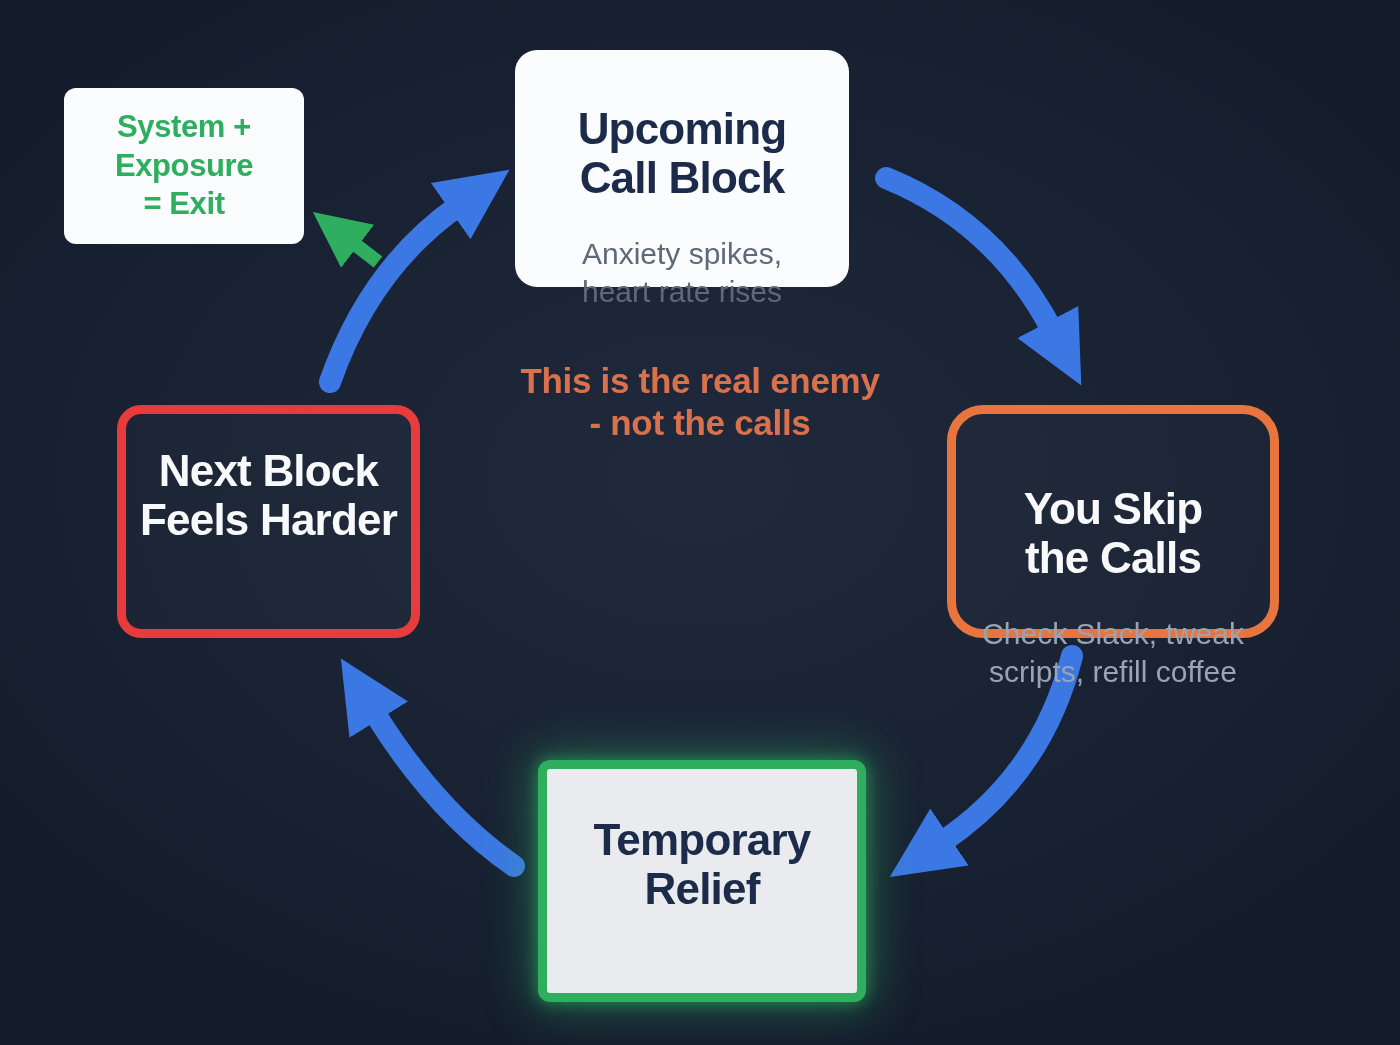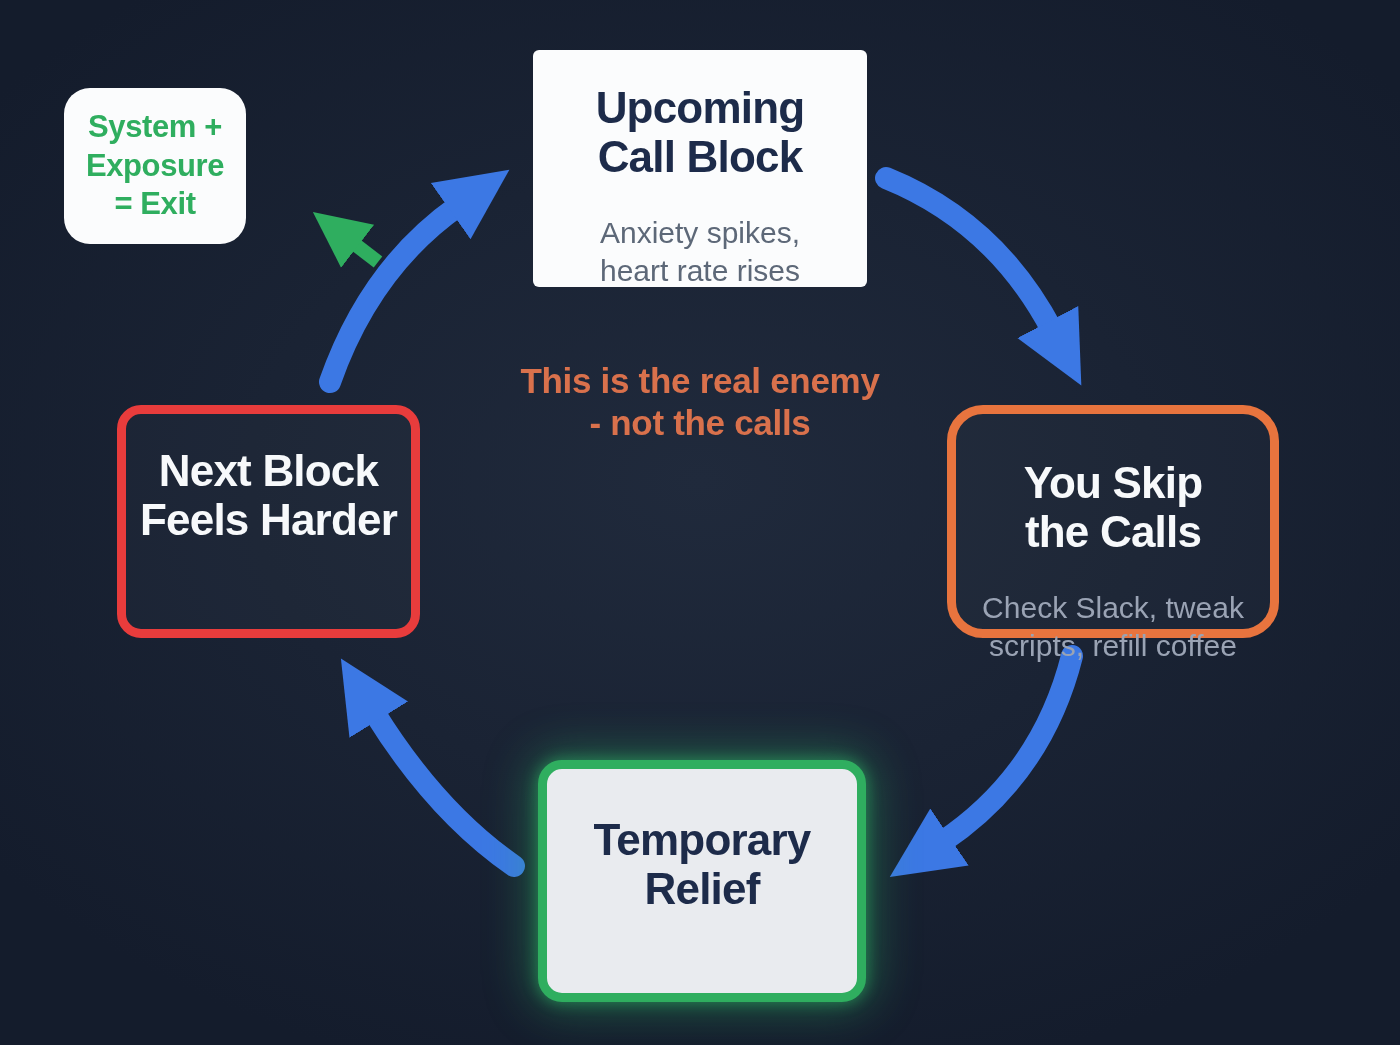--- a/index.html
+++ b/index.html
@@ -25,54 +25,54 @@
     overflow:hidden;
     background:radial-gradient(ellipse 900px 620px at 50% 46%, var(--bg-center) 0%, var(--bg-edge) 100%);
     font-family:"Liberation Sans", sans-serif;
   }
   .arrows{position:absolute;left:0;top:0;z-index:1;}
   .card{position:absolute;z-index:2;box-sizing:border-box;text-align:center;white-space:pre-line;}
   .card .card-title{font-weight:700;font-size:44px;line-height:1.12;letter-spacing:-0.8px;white-space:pre-line;}
   .card .card-sub{font-size:30px;line-height:1.27;margin-top:14px;white-space:pre-line;}
 
   .card-top{
-    left:533px;top:50px;width:334px;height:237px;
-    background:var(--card-white);border-radius:6px;padding-top:15px;
+    left:515px;top:50px;width:334px;height:237px;
+    background:var(--card-white);border-radius:22px;padding-top:36px;
   }
   .card-top .card-title{color:var(--navy-text);}
   .card-top .card-sub{color:var(--muted-on-white);}
 
   .card-right{
     left:947px;top:405px;width:332px;height:233px;
     border:9px solid var(--orange);border-radius:36px;
     background:rgba(255,255,255,0.02);padding-top:26px;
   }
-  .card-right .card-title{color:var(--white-text);}
+  .card-right .card-title{color:var(--white-text);margin-top:26px;}
   .card-right .card-sub{color:var(--muted-on-dark);}
 
   .card-bottom{
     left:538px;top:760px;width:328px;height:242px;
-    border:9px solid var(--green);border-radius:24px;
+    border:9px solid var(--green);border-radius:12px;
     background:var(--card-light);padding-top:28px;
     box-shadow:0 0 46px 8px rgba(48,190,105,0.38), 0 0 14px 2px rgba(48,190,105,0.45);
   }
   .card-bottom .card-title{color:var(--navy-text);}
   .card-bottom .card-sub{color:var(--dark-sub);}
 
   .card-left{
     left:117px;top:405px;width:303px;height:233px;
     border:9px solid var(--red);border-radius:24px;
     background:rgba(255,255,255,0.02);padding-top:14px;
   }
   .card-left .card-title{color:var(--white-text);}
   .card-left .card-sub{color:var(--muted-on-dark);}
 
   .card-exit{
-    left:64px;top:88px;width:182px;height:156px;
-    background:var(--card-white);border-radius:26px;
+    left:64px;top:88px;width:240px;height:156px;
+    background:var(--card-white);border-radius:12px;
     display:flex;align-items:center;justify-content:center;
   }
   .exit-text{
     color:var(--green);font-weight:700;font-size:31px;line-height:1.24;
     letter-spacing:-0.4px;white-space:pre-line;text-align:center;
   }
 
   .center-block{
     position:absolute;z-index:2;left:350px;top:352px;width:700px;text-align:center;
   }

